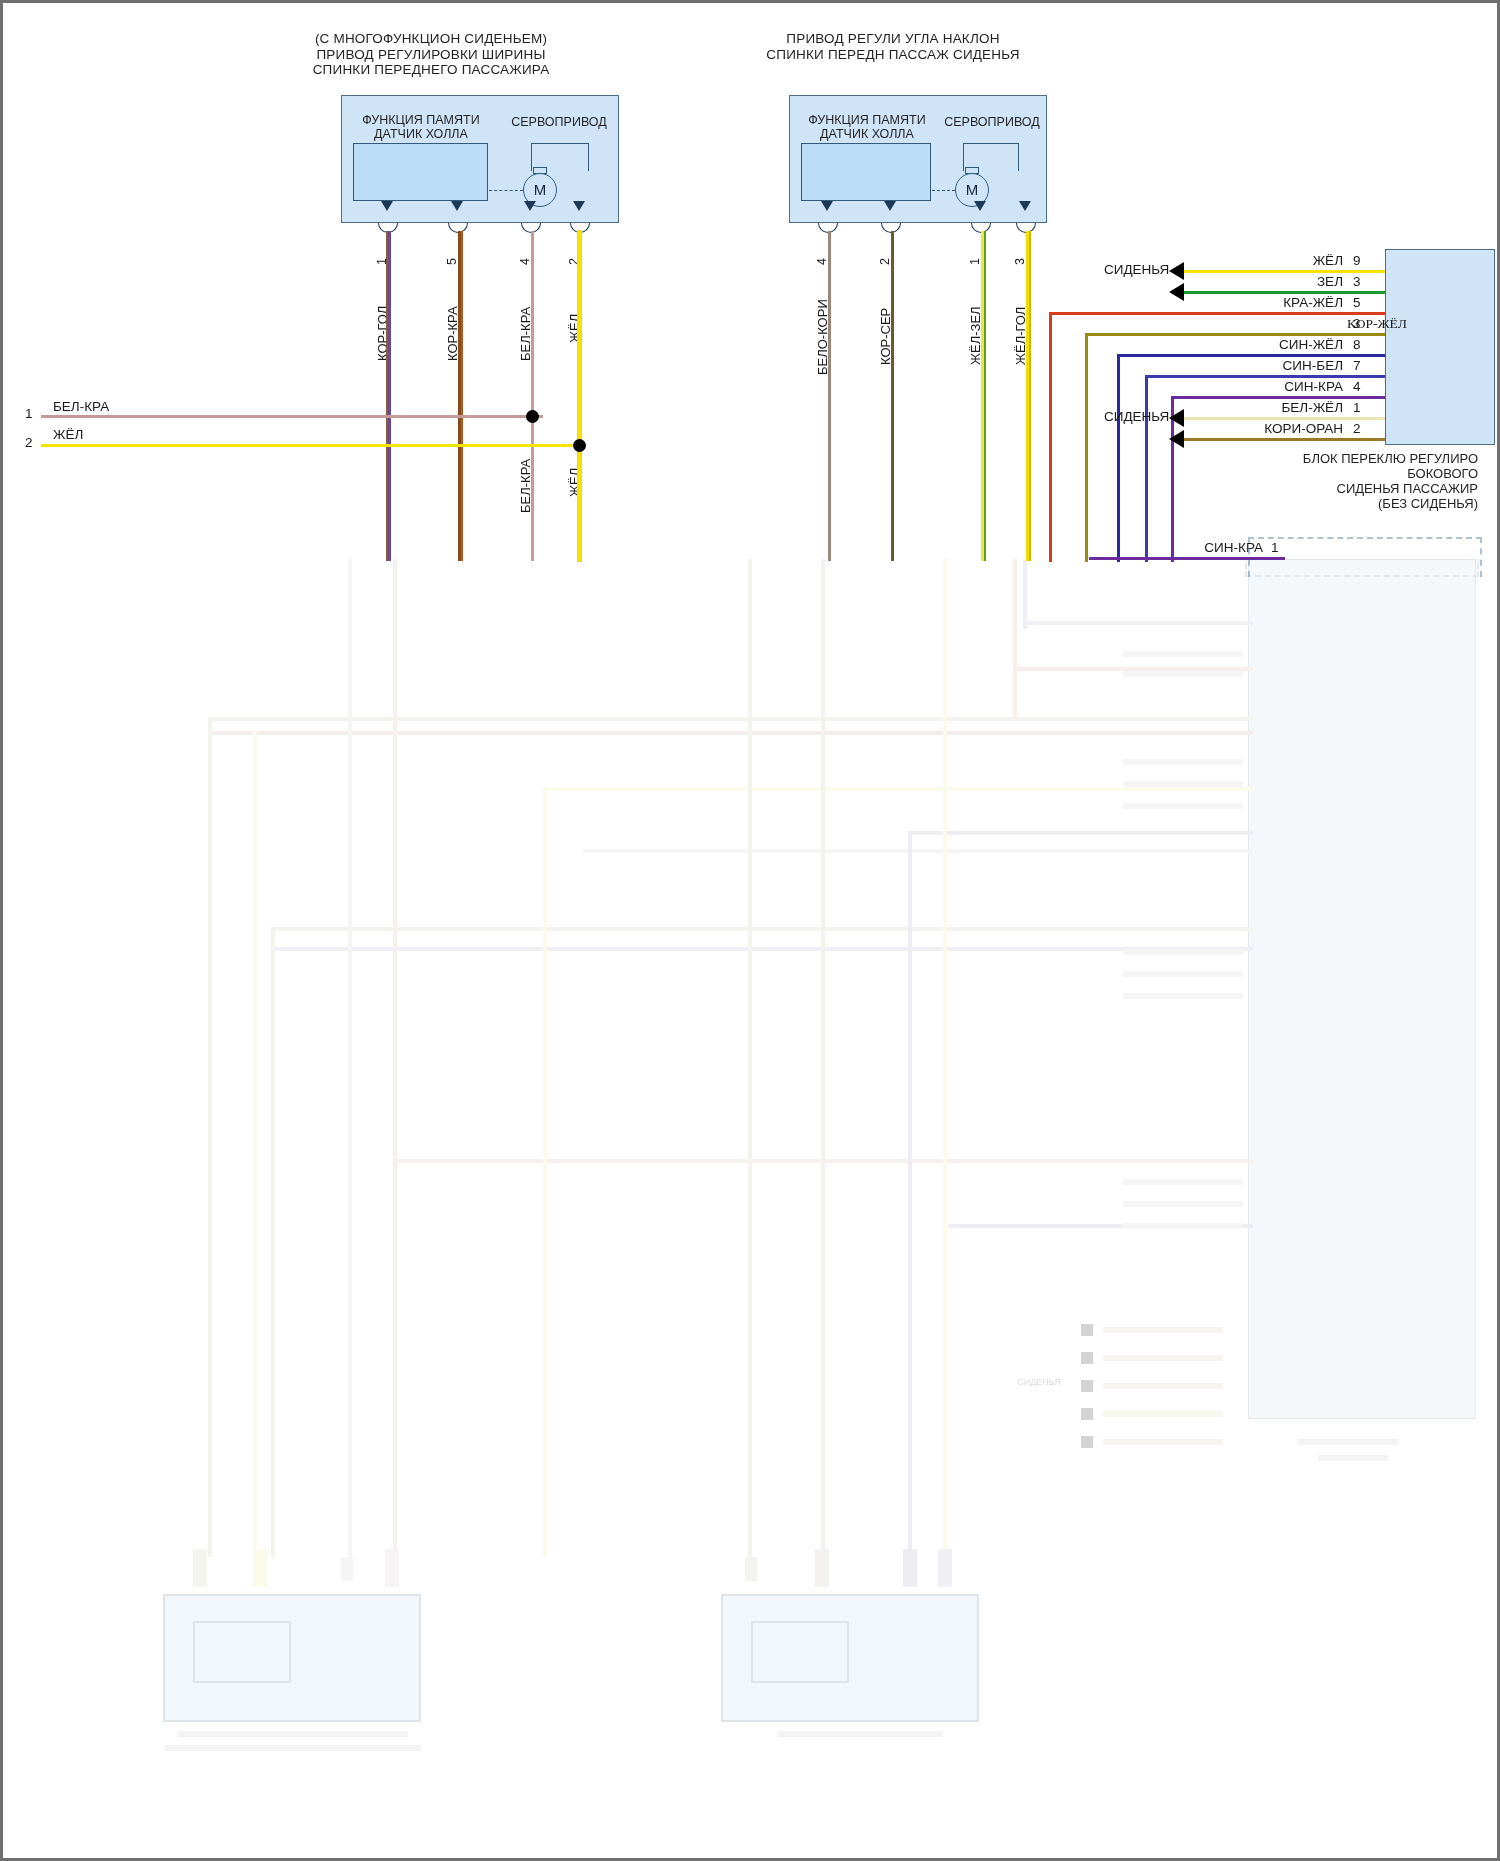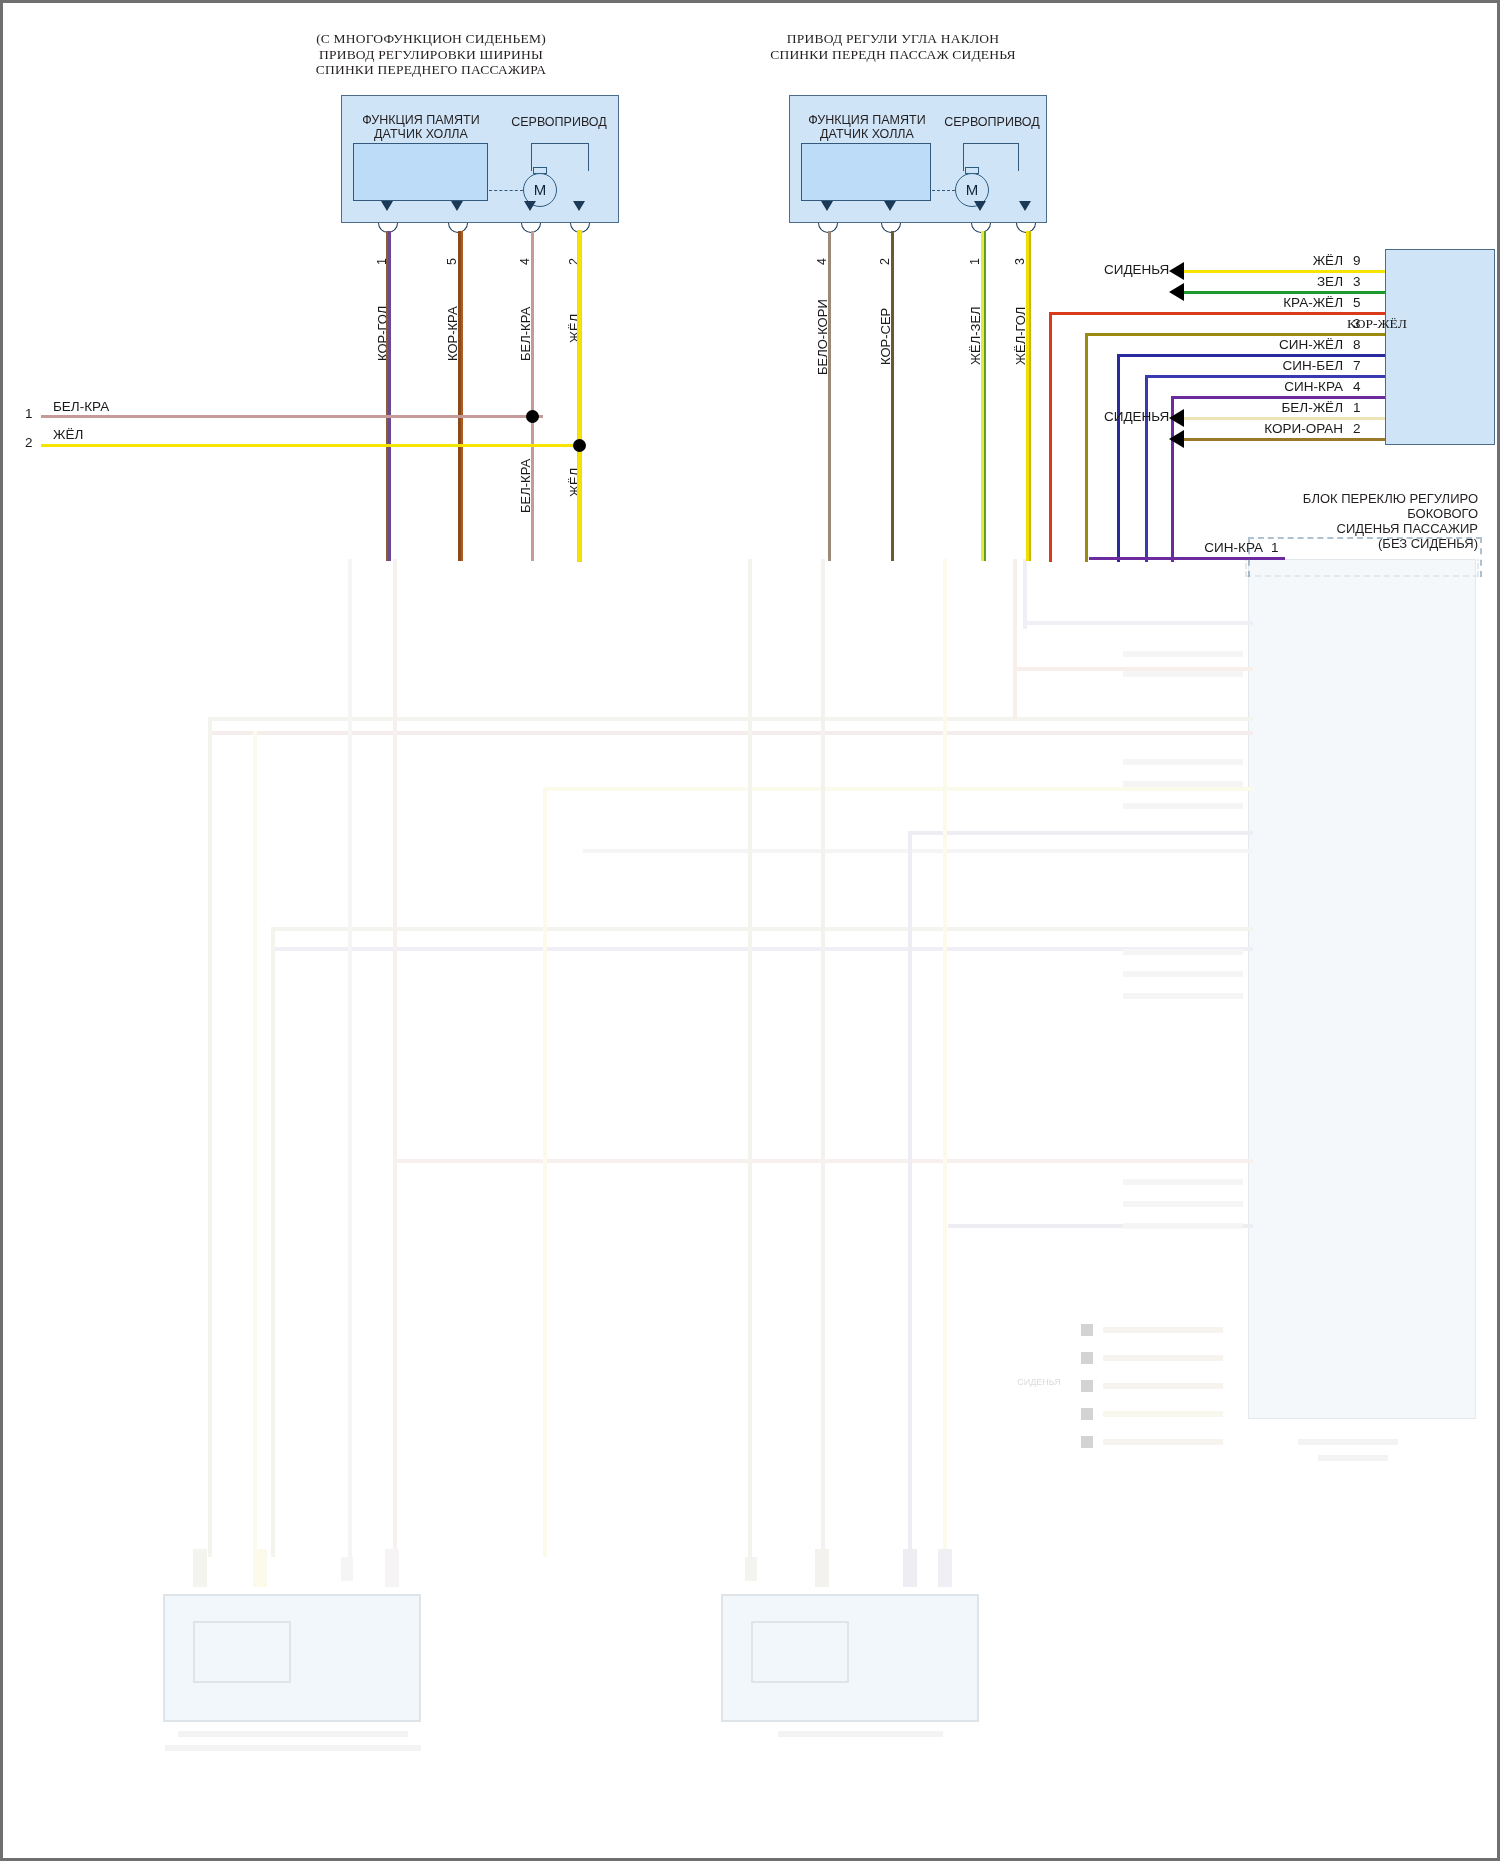--- a/index.html
+++ b/index.html
@@ -5,21 +5,21 @@
   html,body{margin:0;padding:0;background:#ffffff;}
   body{font-family:"Liberation Sans",sans-serif;}
   #page{
     position:relative;width:1500px;height:1861px;
     background:#ffffff;overflow:hidden;
     border:3px solid #6f6f6f;box-sizing:border-box;
   }
   .ttl{
     position:absolute;text-align:center;
     font-size:13.5px;color:#231f20;line-height:15.5px;
-    letter-spacing:.2px;white-space:pre-line;font-weight:400;font-family:Liberation Serif, serif;
+    letter-spacing:.2px;white-space:pre-line;font-weight:400;
   }
   .module{
     position:absolute;background:#cfe4f7;border:1.6px solid #4a6d8c;
     box-sizing:border-box;
   }
   .mod-label{
     position:absolute;text-align:center;font-size:12.5px;color:#231f20;
     line-height:14px;white-space:pre-line;
   }
   .hall-box{
@@ -60,21 +60,21 @@
     border:1.7px solid #1b3a57;border-top:none;border-radius:0 0 10px 10px;}
   .rlabel{position:absolute;font-size:13.5px;color:#1a1a1a;text-align:right;white-space:nowrap;}
   .rnum{position:absolute;font-size:13.5px;color:#1a1a1a;text-align:left;white-space:nowrap;}
   .llabel{position:absolute;font-size:13.5px;color:#1a1a1a;white-space:nowrap;}
   .dot{position:absolute;width:13px;height:13px;border-radius:50%;background:#000;}
   .conn-block{
     position:absolute;background:#cfe4f7;border:1.5px solid #4a6d8c;box-sizing:border-box;
   }
   .conn-caption{
     position:absolute;text-align:right;font-size:13px;color:#231f20;
-    line-height:15px;white-space:pre-line;margin-top:40px;
+    line-height:15px;white-space:pre-line;
   }
   
   #ghost{
     position:absolute;left:0;top:556px;width:1494px;height:1302px;
     overflow:hidden;opacity:.20;filter:saturate(.75);
     pointer-events:none;
   }
   #ghost .gv{position:absolute;width:4px;}
   #ghost .gh{position:absolute;height:4px;}
   #ghost .gbox{position:absolute;background:#bcdcf7;border:2px solid #5d7f9c;box-sizing:border-box;}

